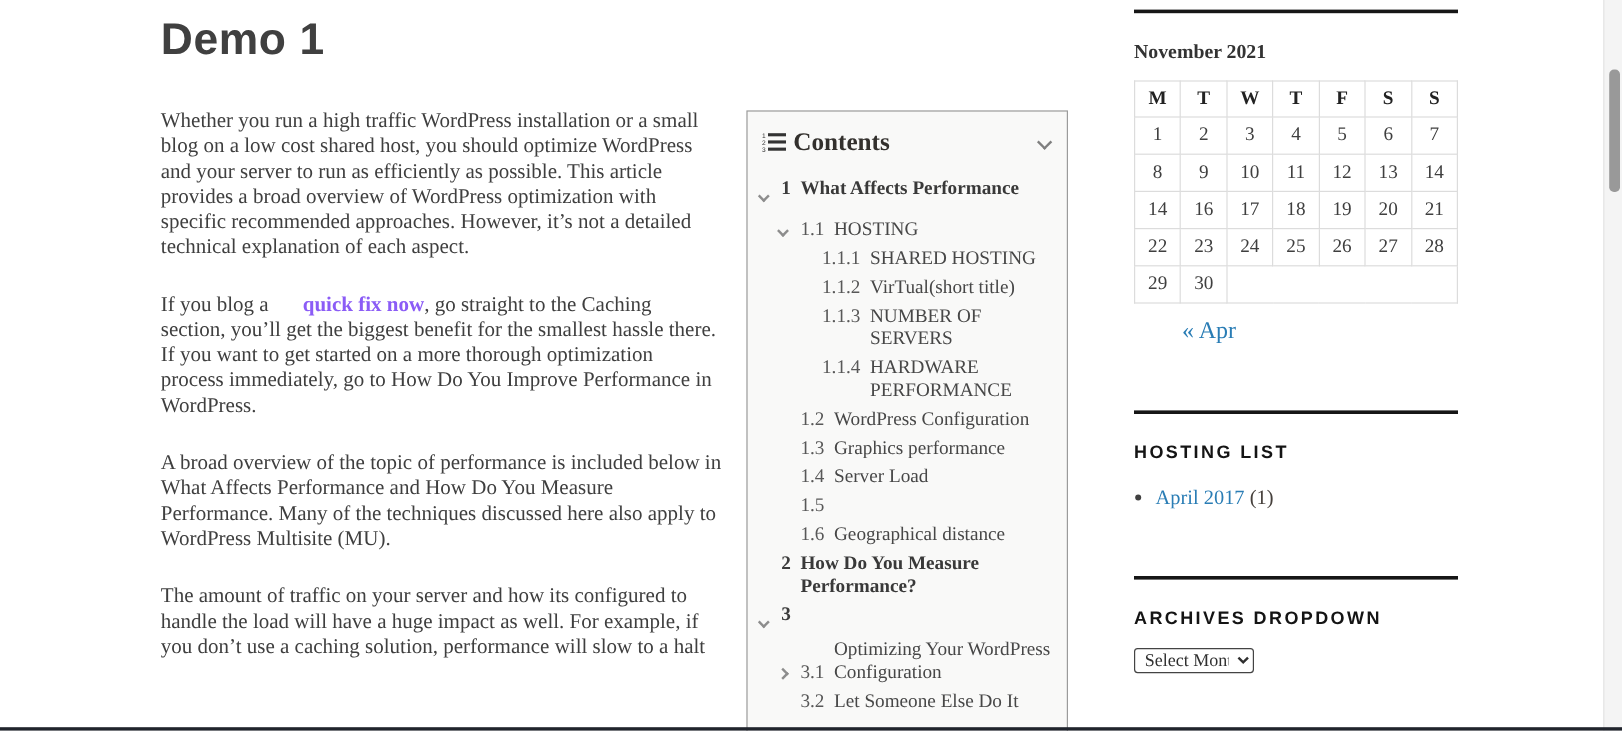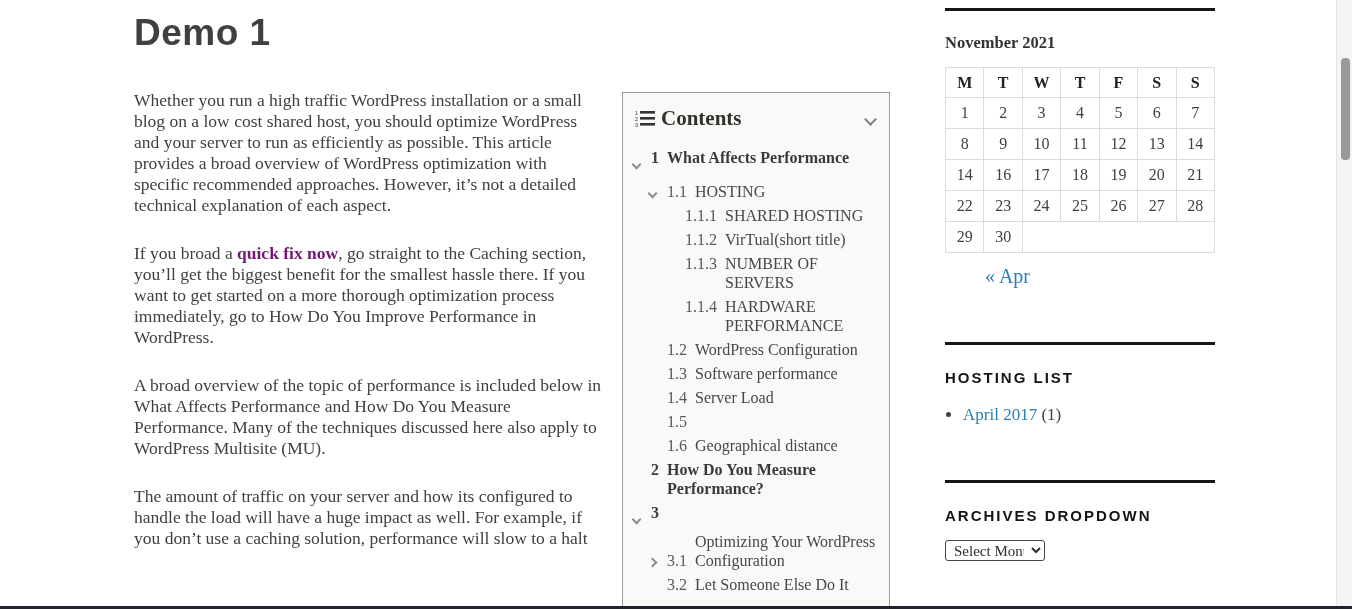--- a/index.html
+++ b/index.html
@@ -10,21 +10,21 @@
   .article { position:absolute; left:134px; top:0; width:467px; }
   .article h1 {
     font-family:"Liberation Sans", sans-serif; font-weight:bold;
     font-size:37px; color:#404040; letter-spacing:0.5px;
     margin:12px 0 36px 0;
   }
   .article p {
     font-size:17.5px; line-height:21px; color:#3f3f3f;
     margin:0 0 27px 0;
   }
-  .article p strong { font-weight:bold; color:#701a75; }
+  .article p strong { font-weight:bold; color:#8b5cf6;margin-left:24px; }
 
   
   .toc-box {
     position:absolute; left:622px; top:92px; width:268px;
     background:#f9f9f8; border:1px solid #9b9b9b;
     padding:0 0 10px 0;
   }
   .toc-header { display:flex; align-items:center; padding:13px 14px 6px 12px; }
   .toc-title {
     font-family:"Liberation Serif", serif; font-weight:bold;
@@ -106,21 +106,21 @@
     background:#20242c;
   }
   a { color:#2a7db5; }
 </style>
 </head>
 <body>
 
 <main class="article">
   <h1>Demo 1</h1>
   <p>Whether you run a high traffic WordPress installation or a small blog on a low cost shared host, you should optimize WordPress and your server to run as efficiently as possible. This article provides a broad overview of WordPress optimization with specific recommended approaches. However, it’s not a detailed technical explanation of each aspect.</p>
-  <p><span>If you broad a </span><strong>quick fix now</strong><span>, go straight to the Caching section, you’ll get the biggest benefit for the smallest hassle there. If you want to get started on a more thorough optimization process immediately, go to How Do You Improve Performance in WordPress.</span></p>
+  <p><span>If you blog a </span><strong>quick fix now</strong><span>, go straight to the Caching section, you’ll get the biggest benefit for the smallest hassle there. If you want to get started on a more thorough optimization process immediately, go to How Do You Improve Performance in WordPress.</span></p>
   <p>A broad overview of the topic of performance is included below in What Affects Performance and How Do You Measure Performance. Many of the techniques discussed here also apply to WordPress Multisite (MU).</p>
   <p>The amount of traffic on your server and how its configured to handle the load will have a huge impact as well. For example, if you don’t use a caching solution, performance will slow to a halt</p>
 </main>
 
 <aside class="toc-box">
   <div class="toc-header">
     <svg width="20" height="17" viewBox="0 0 20 17">
       <text x="0" y="5" font-size="5.5" fill="#333" font-family="Liberation Sans, sans-serif">1</text>
       <text x="0" y="11" font-size="5.5" fill="#333" font-family="Liberation Sans, sans-serif">2</text>
       <text x="0" y="17" font-size="5.5" fill="#333" font-family="Liberation Sans, sans-serif">3</text>
@@ -163,21 +163,21 @@
         <span class="toc-label">HARDWARE PERFORMANCE</span>
       </li>
       <li class="toc-item lvl2">
         <span class="chev-slot"></span>
         <span class="toc-num">1.2</span>
         <span class="toc-label">WordPress Configuration</span>
       </li>
       <li class="toc-item lvl2">
         <span class="chev-slot"></span>
         <span class="toc-num">1.3</span>
-        <span class="toc-label">Software performance</span>
+        <span class="toc-label">Graphics performance</span>
       </li>
       <li class="toc-item lvl2">
         <span class="chev-slot"></span>
         <span class="toc-num">1.4</span>
         <span class="toc-label">Server Load</span>
       </li>
       <li class="toc-item lvl2">
         <span class="chev-slot"></span>
         <span class="toc-num">1.5</span>
       </li>

